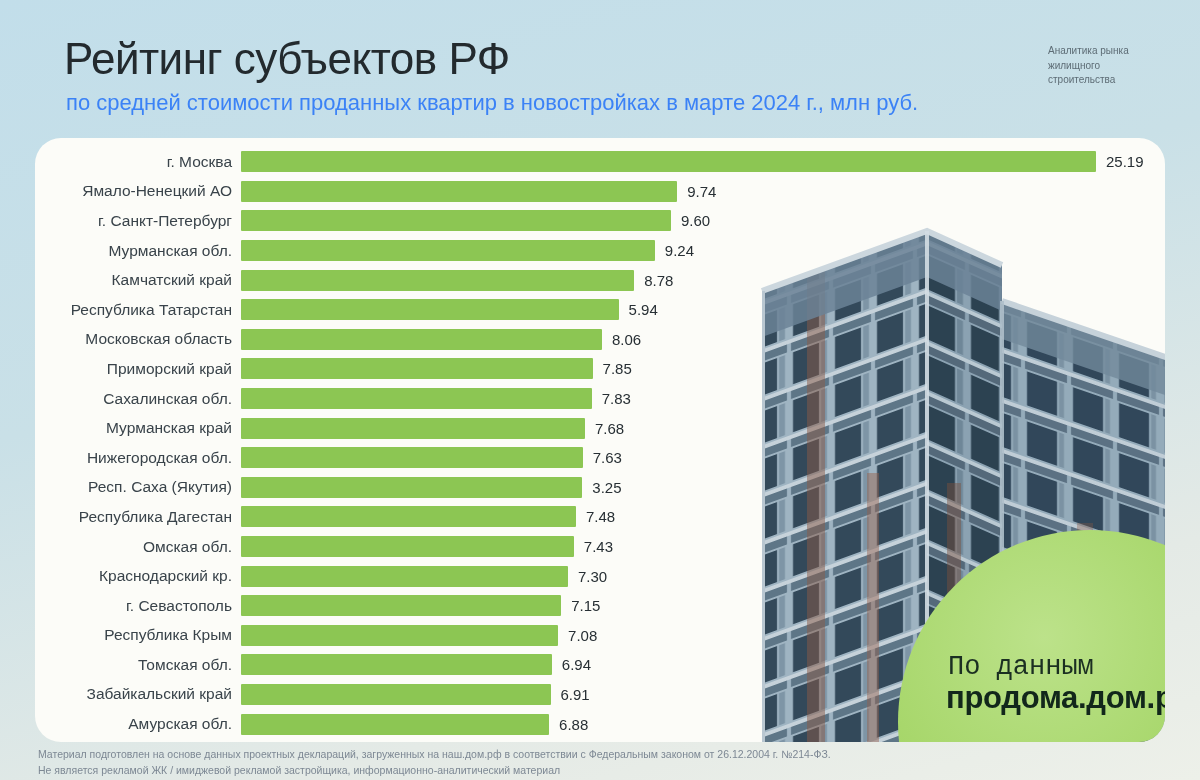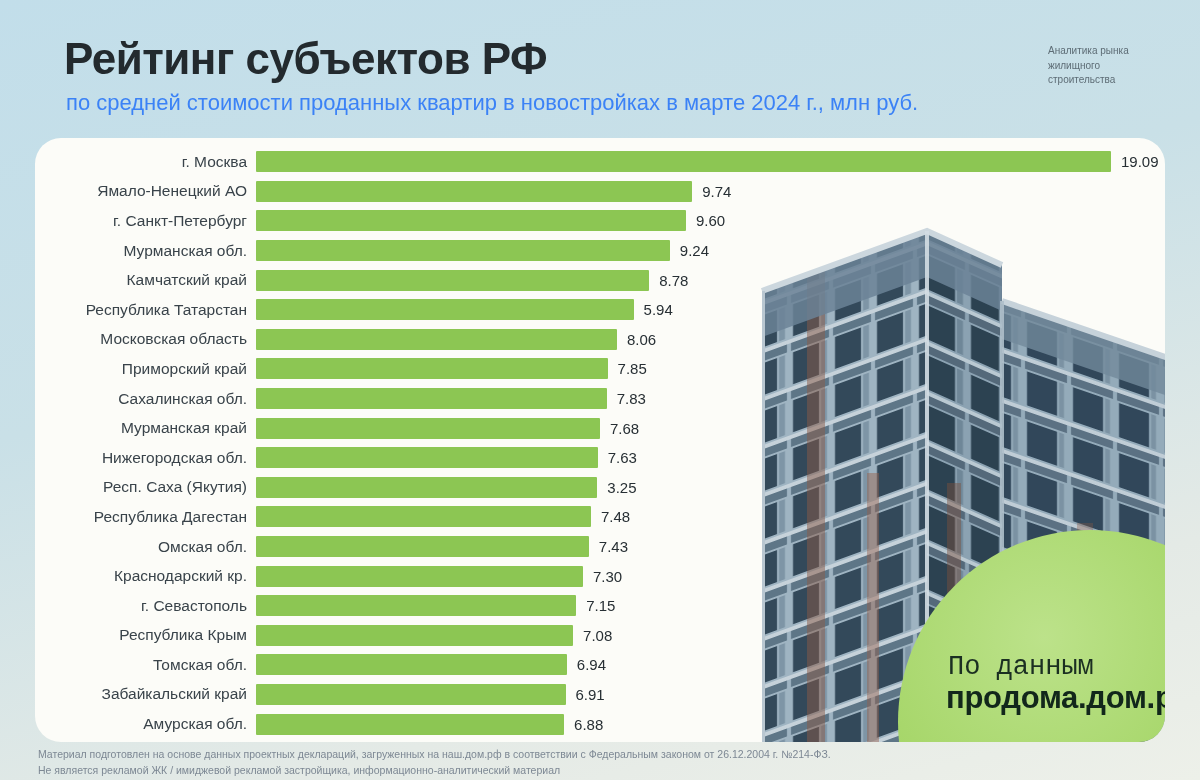--- a/index.html
+++ b/index.html
@@ -2,21 +2,21 @@
 <html><head>
 <meta charset="utf-8">
 <style>
   html,body{margin:0;padding:0;}
   body{
     width:1200px;height:780px;position:relative;overflow:hidden;
     font-family:"Liberation Sans",sans-serif;
     background:linear-gradient(165deg,#c2deea 0%,#c9e0e7 40%,#e4eae6 78%,#edf0e9 100%);
   }
   .header-title{
-    position:absolute;left:64px;top:34px;font-size:44px;font-weight:700;
+    position:absolute;left:64px;top:34px;font-size:44px;font-weight:400;
     color:#232a2e;letter-spacing:-0.5px;
   }
   .header-subtitle{
     position:absolute;left:66px;top:90px;font-size:22px;color:#3b82f6;
   }
   .annotation{
     position:absolute;left:1048px;top:44px;width:120px;font-size:10px;
     line-height:1.45;color:#5d6c75;white-space:pre-line;
   }
   .panel{
@@ -24,21 +24,21 @@
     background:#fcfcf8;border-radius:26px;overflow:hidden;
   }
   .building{position:absolute;left:712px;top:85px;width:432px;height:521px;z-index:1;}
   .blob{
     position:absolute;left:863px;top:392px;width:384px;height:384px;border-radius:50%;
     background:radial-gradient(circle at 38% 28%,#bce28a 0%,#a6d669 50%,#93ca4d 100%);
     z-index:3;
   }
   .blob-line1{position:absolute;left:50px;top:122px;font-size:27px;color:#1b2f22;font-family:Liberation Mono, monospace;}
   .blob-line2{position:absolute;left:48px;top:150px;font-size:31px;font-weight:700;color:#12271b;letter-spacing:-0.3px;}
-  .chart{position:absolute;left:15px;top:9px;width:100%;z-index:2;}
+  .chart{position:absolute;left:0;top:9px;width:100%;z-index:2;}
   .row{display:flex;align-items:center;height:29.6px;}
   .row-label{width:197px;text-align:right;font-size:15.5px;color:#39434a;flex:none;white-space:nowrap;}
   .track{display:flex;align-items:center;margin-left:9px;height:21px;flex:1;}
   .bar{height:21px;border-radius:1px;flex:none;}
   .bar-value{margin-left:10px;font-size:15px;color:#272f34;white-space:nowrap;}
   .footnote{
     position:absolute;left:38px;top:747px;width:900px;font-size:10.5px;
     line-height:1.5;color:#7d8894;
   }
 </style>
@@ -98,21 +98,21 @@
     <rect x="178" y="8" width="4" height="513" fill="#d3dde3" opacity="0.9"></rect>
     <rect x="253" y="78" width="4" height="443" fill="#aebfca" opacity="0.9"></rect>
     <rect x="15" y="68" width="3" height="453" fill="#b9c7d1"></rect>
   </svg>
 
   <div class="chart">
   <div class="row">
     <div class="row-label">г. Москва</div>
     <div class="track">
       <div class="bar" style="width: 855px; background: rgb(140, 198, 83);"></div>
-      <div class="bar-value">19.09</div>
+      <div class="bar-value">25.19</div>
     </div>
   </div>
 
   <div class="row">
     <div class="row-label">Ямало-Ненецкий АО</div>
     <div class="track">
       <div class="bar" style="width: 436.2px; background: rgb(140, 198, 83);"></div>
       <div class="bar-value">9.74</div>
     </div>
   </div>

